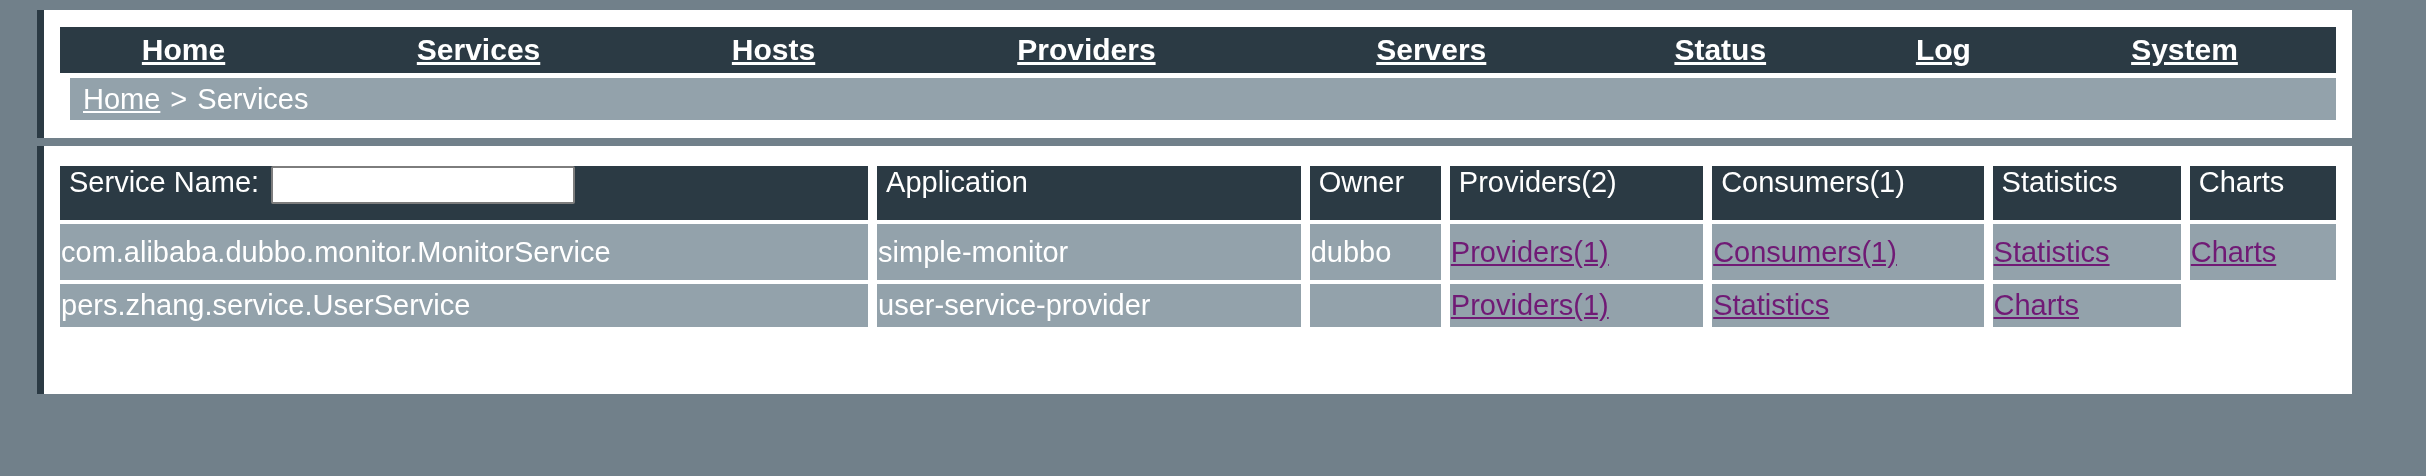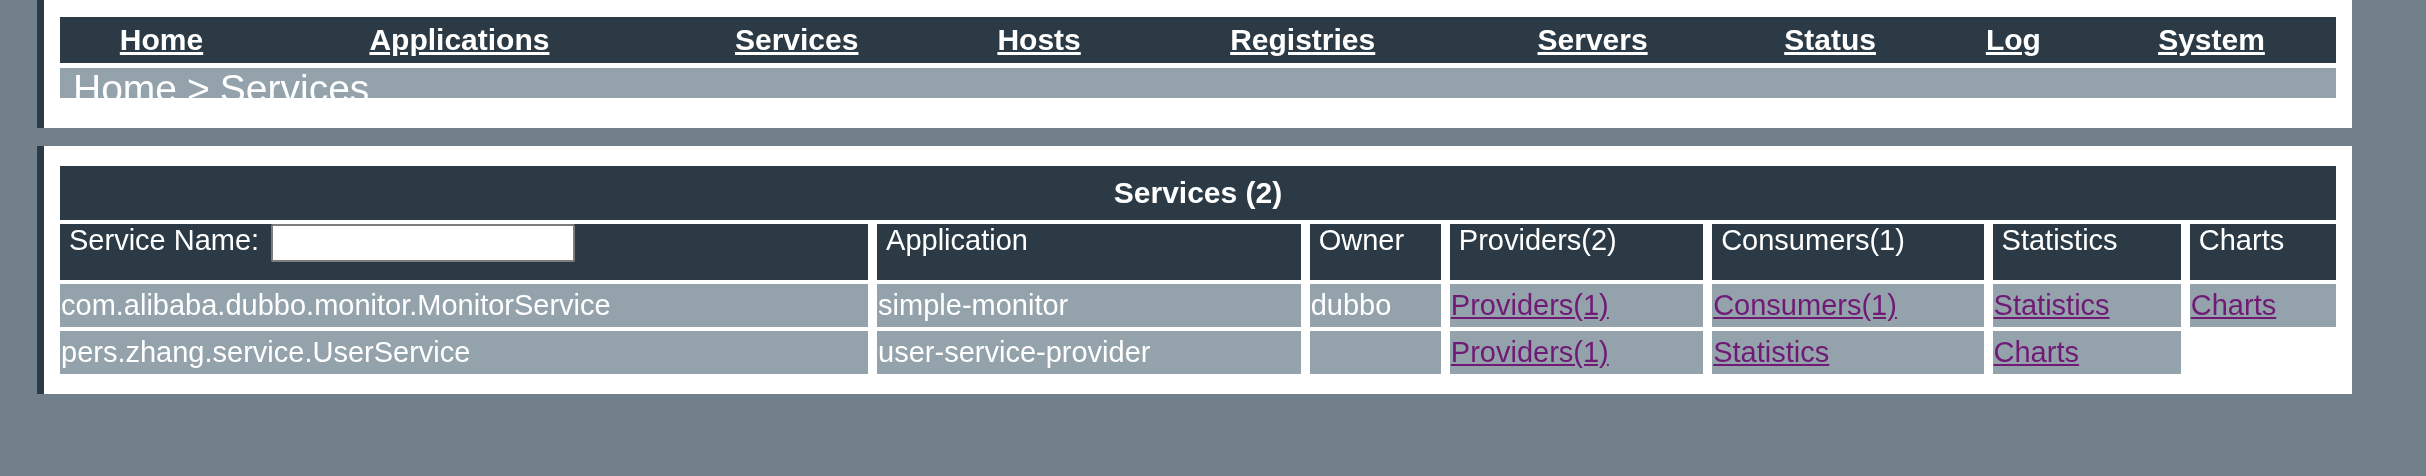--- a/index.html
+++ b/index.html
@@ -11,21 +11,21 @@
     font-family: "Liberation Sans", sans-serif;
   }
   .panel {
     position: absolute;
     left: 37px;
     width: 2315px;
     background: #ffffff;
     border-left: 7px solid #2b3a44;
     box-sizing: border-box;
   }
-  .panel-nav { top: 0; height: 128px; padding: 17px 16px 0 16px; }
+  .panel-nav { top: 10px; height: 128px; padding: 17px 16px 0 16px; }
   .panel-table { top: 146px; height: 248px; padding: 20px 16px 0 16px; }
 
   
   .navbar {
     display: table;
     table-layout: auto;
     width: 100%;
     height: 46px;
     background: #2b3a44;
   }
@@ -37,27 +37,28 @@
     font-size: 30px;
     font-weight: bold;
     color: #ffffff;
     text-decoration: underline;
     white-space: nowrap;
     cursor: pointer;
   }
   .nav-gap { height: 5px; }
 
   .breadcrumb {
-    height: 30px;
+    height: 42px;
     background: #93a2ab;
     line-height: 42px;
     padding-left: 13px;
-    font-size: 39px;
+    font-size: 29px;
     color: #ffffff;
     white-space: nowrap;
+    margin-left: 10px;
   }
   .breadcrumb a { color: #ffffff; text-decoration: underline; cursor: pointer; }
   .breadcrumb .sep { margin: 0 10px; }
 
   
   .svc-grid {
     display: grid;
     grid-template-columns: 807fr 423fr 131fr 253fr 271fr 188fr 146fr;
     grid-template-rows: 54px 56px 43px 43px;
     column-gap: 9px;
@@ -106,39 +107,37 @@
     font-family: "Liberation Sans", sans-serif;
     padding: 0 6px;
   }
 </style>
 </head>
 <body>
 
 <div class="panel panel-nav">
   <div class="navbar">
     <a class="nav-item">Home</a>
-    <a class="nav-item">Applications</a>
     <a class="nav-item">Services</a>
     <a class="nav-item">Hosts</a>
-    <a class="nav-item">Registries</a>
+    <a class="nav-item">Providers</a>
     <a class="nav-item">Servers</a>
     <a class="nav-item">Status</a>
     <a class="nav-item">Log</a>
     <a class="nav-item">System</a>
   </div>
   <div class="nav-gap"></div>
   <div class="breadcrumb">
     <a>Home</a><span class="sep">&gt;</span><span>Services</span>
   </div>
 </div>
 
 <div class="panel panel-table">
   <div class="svc-grid">
 
-    <div class="title-cell">Services (2)</div>
 
     <div class="hcell">
       <span>Service Name:</span>
       <input class="svc-input" type="text" value="" style="">
     </div>
     <div class="hcell">Application</div>
     <div class="hcell">Owner</div>
     <div class="hcell">Providers(2)</div>
     <div class="hcell">Consumers(1)</div>
     <div class="hcell">Statistics</div>

